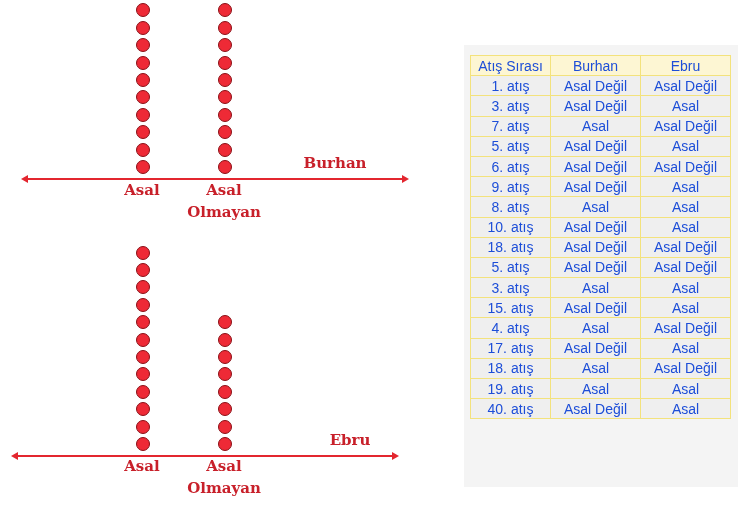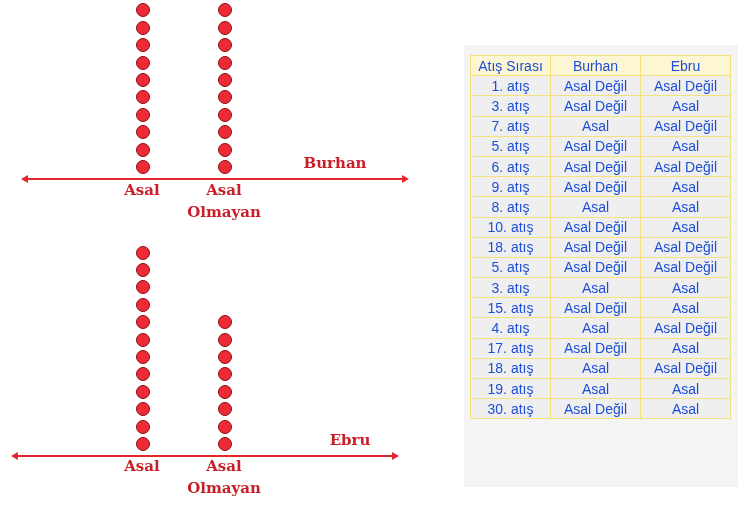--- a/index.html
+++ b/index.html
@@ -198,19 +198,19 @@
           <td>18. atış</td>
           <td>Asal</td>
           <td>Asal Değil</td>
         </tr>
         <tr>
           <td>19. atış</td>
           <td>Asal</td>
           <td>Asal</td>
         </tr>
         <tr>
-          <td>30. atış</td>
+          <td>40. atış</td>
           <td>Asal Değil</td>
           <td>Asal</td>
         </tr>
       </tbody>
   </table>
 </div>
 
 </body></html>

